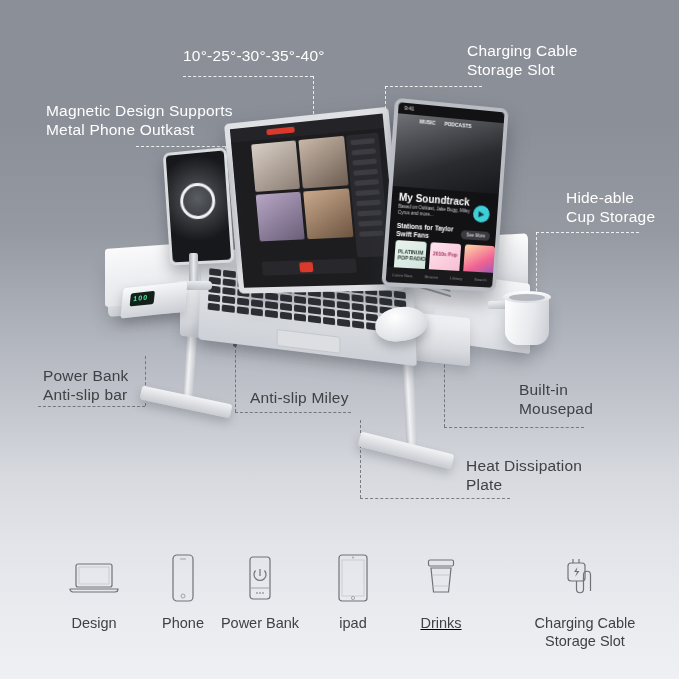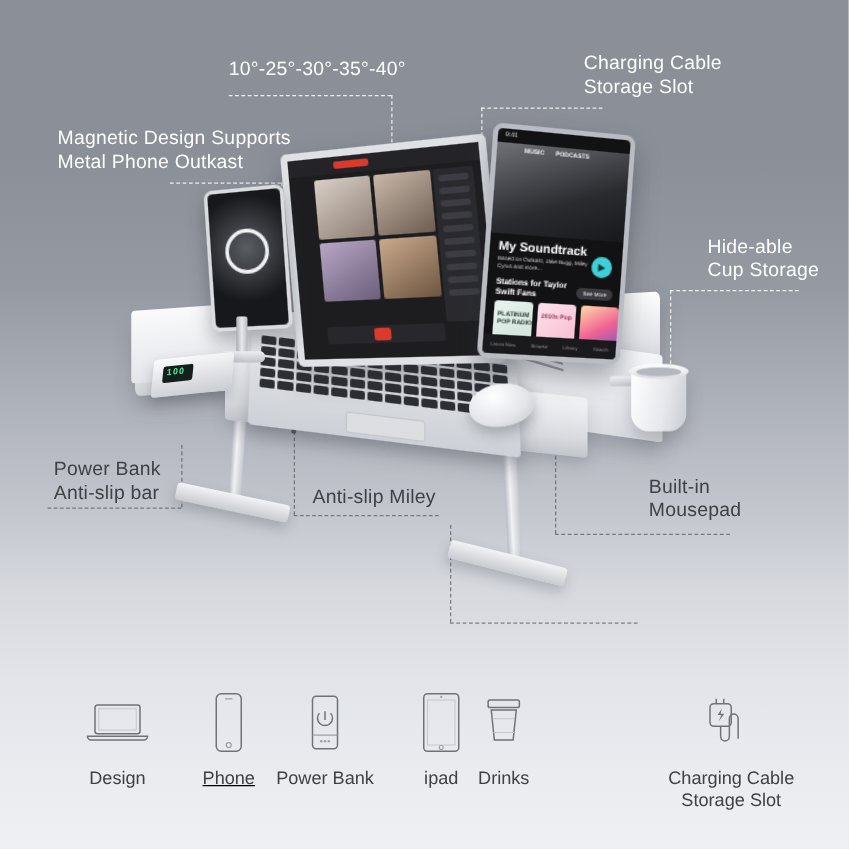--- a/index.html
+++ b/index.html
@@ -225,20 +225,22 @@
   <div class="dash-h d" style="left:235px;top:412px;width:116px;"></div>
   <div class="dash-v d" style="left:235px;top:345px;height:67px;"></div>
   <div class="dot" style="left:233px;top:343px;"></div>
 
   <div class="label dark" style="left:519px;top:380px;">Built-in
 Mousepad</div>
   <div class="dash-h d" style="left:444px;top:427px;width:140px;"></div>
   <div class="dash-v d" style="left:444px;top:330px;height:97px;"></div>
   <div class="dot" style="left:442px;top:328px;"></div>
 
+  <div class="label dark" style="left:466px;top:456px;">Heat Dissipation
+Plate</div>
   <div class="dash-h d" style="left:360px;top:498px;width:150px;"></div>
   <div class="dash-v d" style="left:360px;top:420px;height:78px;"></div>
 
   <div id="product">
 
     <div class="pc leg-col" style="left:186px;top:200px;width:10px;height:108px;transform:rotate(4deg);"></div>
     <div class="pc foot" style="left:140px;top:300px;width:92px;height:14px;transform:rotate(12deg);"></div>
     <div class="pc leg-col" style="left:404px;top:246px;width:11px;height:112px;transform:rotate(-3deg);"></div>
     <div class="pc foot" style="left:358px;top:348px;width:96px;height:15px;transform:rotate(14deg);"></div>
 
@@ -422,21 +424,21 @@
       <div class="glyph">
         <svg width="56" height="40" viewBox="0 0 56 40">
           <rect x="10" y="6" width="36" height="23" rx="2" fill="none" stroke="#6f7378" stroke-width="1.2"></rect>
           <rect x="13" y="9" width="30" height="17" fill="none" stroke="#c3c6cb" stroke-width="0.8"></rect>
           <path d="M4 31 h48 a3 3 0 0 1 -3 3 H7 a3 3 0 0 1 -3 -3 z" fill="none" stroke="#6f7378" stroke-width="1.2"></path>
         </svg>
       </div>
       <div class="cap">Design</div>
     </div>
 
-    <div class="ic" style="left:144px;top:8px;width:78px;text-decoration:underline;">
+    <div class="ic" style="left:144px;top:8px;width:78px;">
       <div class="glyph">
         <svg width="34" height="52" viewBox="0 0 34 52">
           <rect x="7" y="3" width="20" height="46" rx="4" fill="none" stroke="#6f7378" stroke-width="1.2"></rect>
           <line x1="14" y1="7" x2="20" y2="7" stroke="#9da1a7" stroke-width="1"></line>
           <circle cx="17" cy="44" r="2" fill="none" stroke="#9da1a7" stroke-width="1"></circle>
         </svg>
       </div>
       <div class="cap">Phone</div>
     </div>
 
@@ -460,21 +462,21 @@
         <svg width="40" height="52" viewBox="0 0 40 52">
           <rect x="6" y="3" width="28" height="46" rx="3" fill="none" stroke="#6f7378" stroke-width="1.2"></rect>
           <rect x="9" y="8" width="22" height="36" fill="none" stroke="#c3c6cb" stroke-width="0.8"></rect>
           <circle cx="20" cy="5.5" r="0.9" fill="#9da1a7"></circle>
           <circle cx="20" cy="46" r="1.6" fill="none" stroke="#9da1a7" stroke-width="0.9"></circle>
         </svg>
       </div>
       <div class="cap">ipad</div>
     </div>
 
-    <div class="ic" style="left:364px;top:8px;width:78px;">
+    <div class="ic" style="left:402px;top:8px;width:78px;text-decoration:underline;">
       <div class="glyph">
         <svg width="40" height="50" viewBox="0 0 40 50">
           <path d="M9 7 h22 a1.5 1.5 0 0 1 1.5 1.5 v3 a1.5 1.5 0 0 1 -1.5 1.5 H9 a1.5 1.5 0 0 1 -1.5 -1.5 v-3 A1.5 1.5 0 0 1 9 7 z" fill="none" stroke="#6f7378" stroke-width="1.2"></path>
           <path d="M10 15 h20 l-2.5 24 h-15 z" fill="none" stroke="#6f7378" stroke-width="1.2"></path>
           <line x1="11" y1="22" x2="29" y2="22" stroke="#c3c6cb" stroke-width="0.9"></line>
           <line x1="11.8" y1="33" x2="28.2" y2="33" stroke="#c3c6cb" stroke-width="0.9"></line>
         </svg>
       </div>
       <div class="cap">Drinks</div>
     </div>

